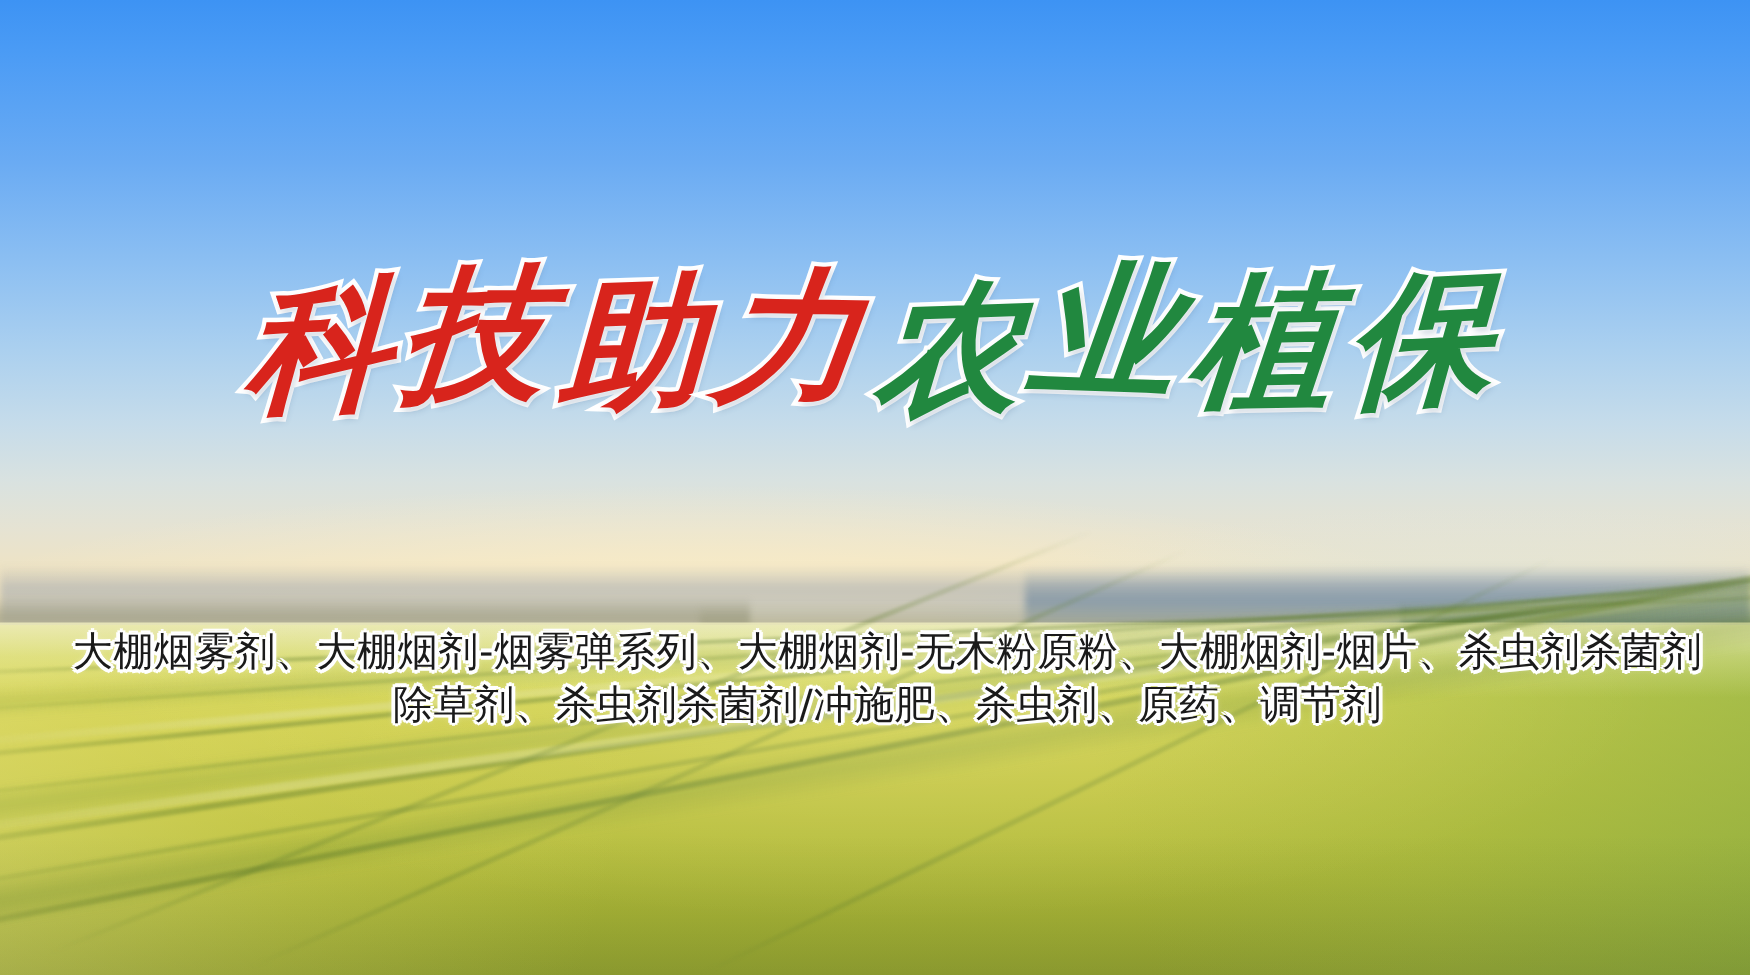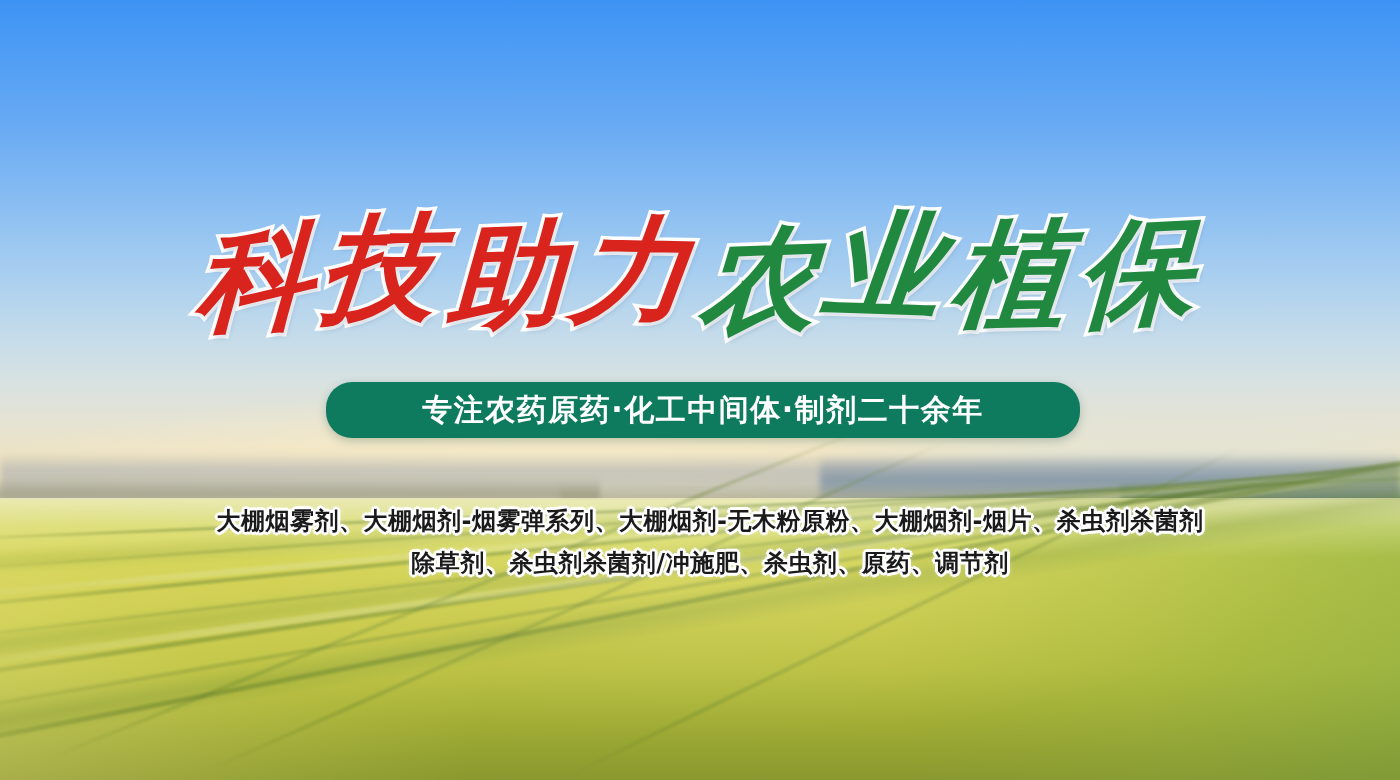--- a/index.html
+++ b/index.html
@@ -185,22 +185,22 @@
     white-space:nowrap;
     font-family:"DejaVu Sans","Liberation Sans",sans-serif;
   }
 
   
   .products{
     position:absolute; left:0; top:500px; width:1400px;
     text-align:center;
   }
   .product-line{
-    font-size:24px;
-    font-weight:700;
+    font-size:32px;
+    font-weight:400;
     color:#1a1a1a;
     letter-spacing:.5px;
     line-height:42px;
     white-space:nowrap;
     font-family:"DejaVu Sans","Liberation Sans",sans-serif;
     text-shadow:
       -2px -2px 0 #fff,  2px -2px 0 #fff,
       -2px  2px 0 #fff,  2px  2px 0 #fff,
       -3px  0   0 #fff,  3px  0   0 #fff,
        0   -3px 0 #fff,  0    3px 0 #fff,
@@ -250,22 +250,19 @@
   <div class="track b" style="left:40px; top:760px; width:900px; height:4px; transform:rotate(-22deg);"></div>
   <div class="track b" style="left:200px; top:772px; width:820px; height:4px; transform:rotate(-24deg);"></div>
   <div class="track b" style="left:560px; top:778px; width:760px; height:4px; transform:rotate(-26deg);"></div>
 
   <div class="field-vignette"></div>
 
   <div class="headline">
     <span class="hl-red hl-1">科</span><span class="hl-red hl-2">技</span><span class="hl-red hl-3">助</span><span class="hl-red hl-4">力</span><span class="hl-green hl-5">农</span><span class="hl-green hl-6">业</span><span class="hl-green hl-7">植</span><span class="hl-green hl-8">保</span>
   </div>
 
-  <div class="pill">
-    <div class="pill-text">专注农药原药·化工中间体·制剂二十余年</div>
-  </div>
 
   <div class="products">
     <div class="product-line">大棚烟雾剂、大棚烟剂-烟雾弹系列、大棚烟剂-无木粉原粉、大棚烟剂-烟片、杀虫剂杀菌剂</div>
     <div class="product-line">除草剂、杀虫剂杀菌剂/冲施肥、杀虫剂、原药、调节剂</div>
   </div>
 
 </div>
 
 </body></html>

